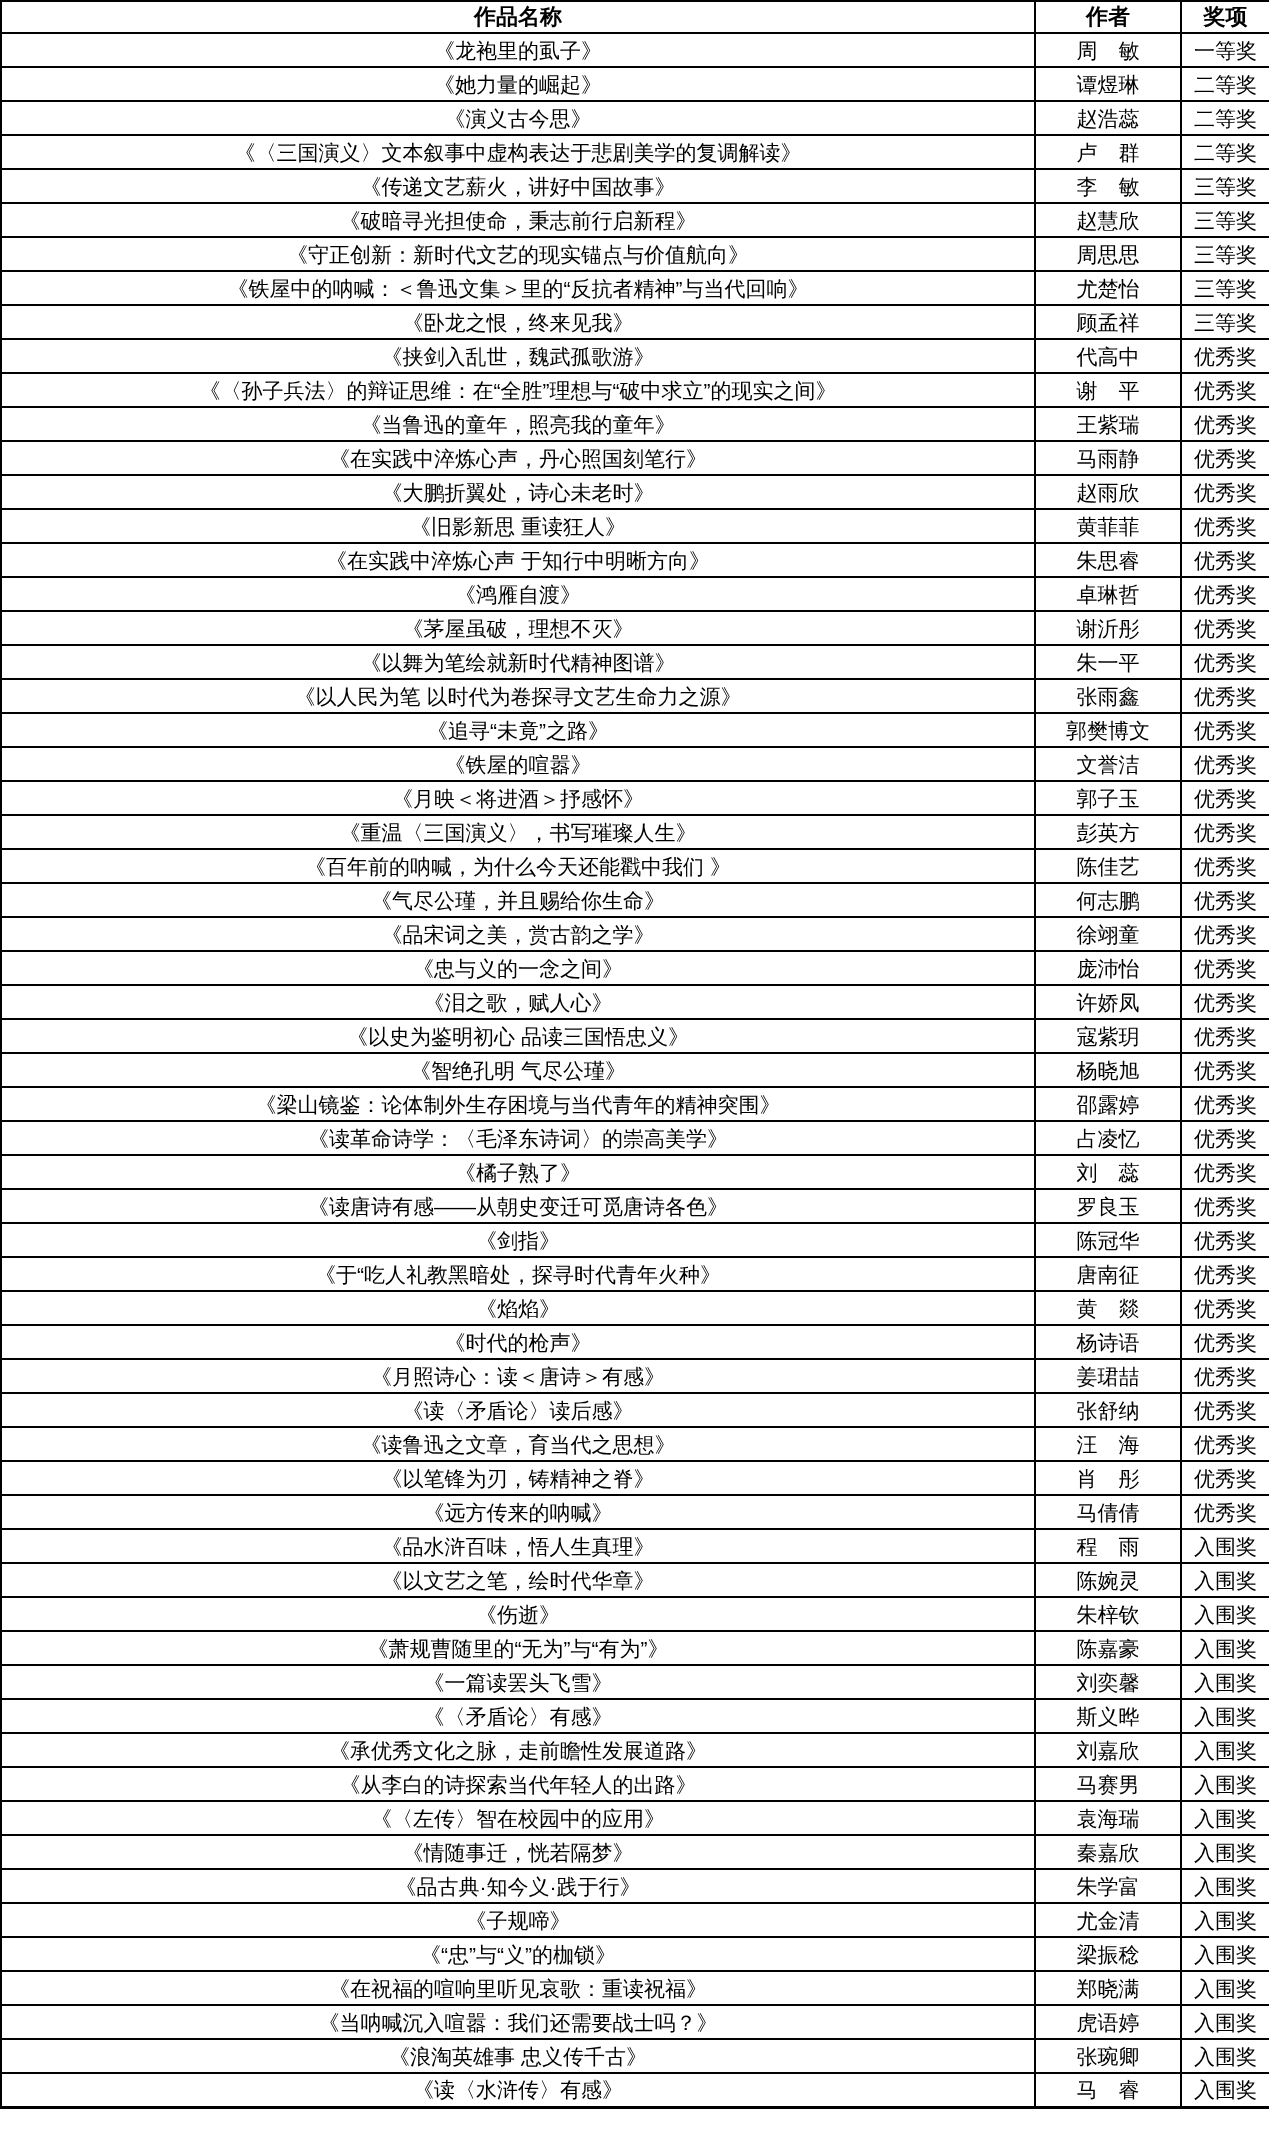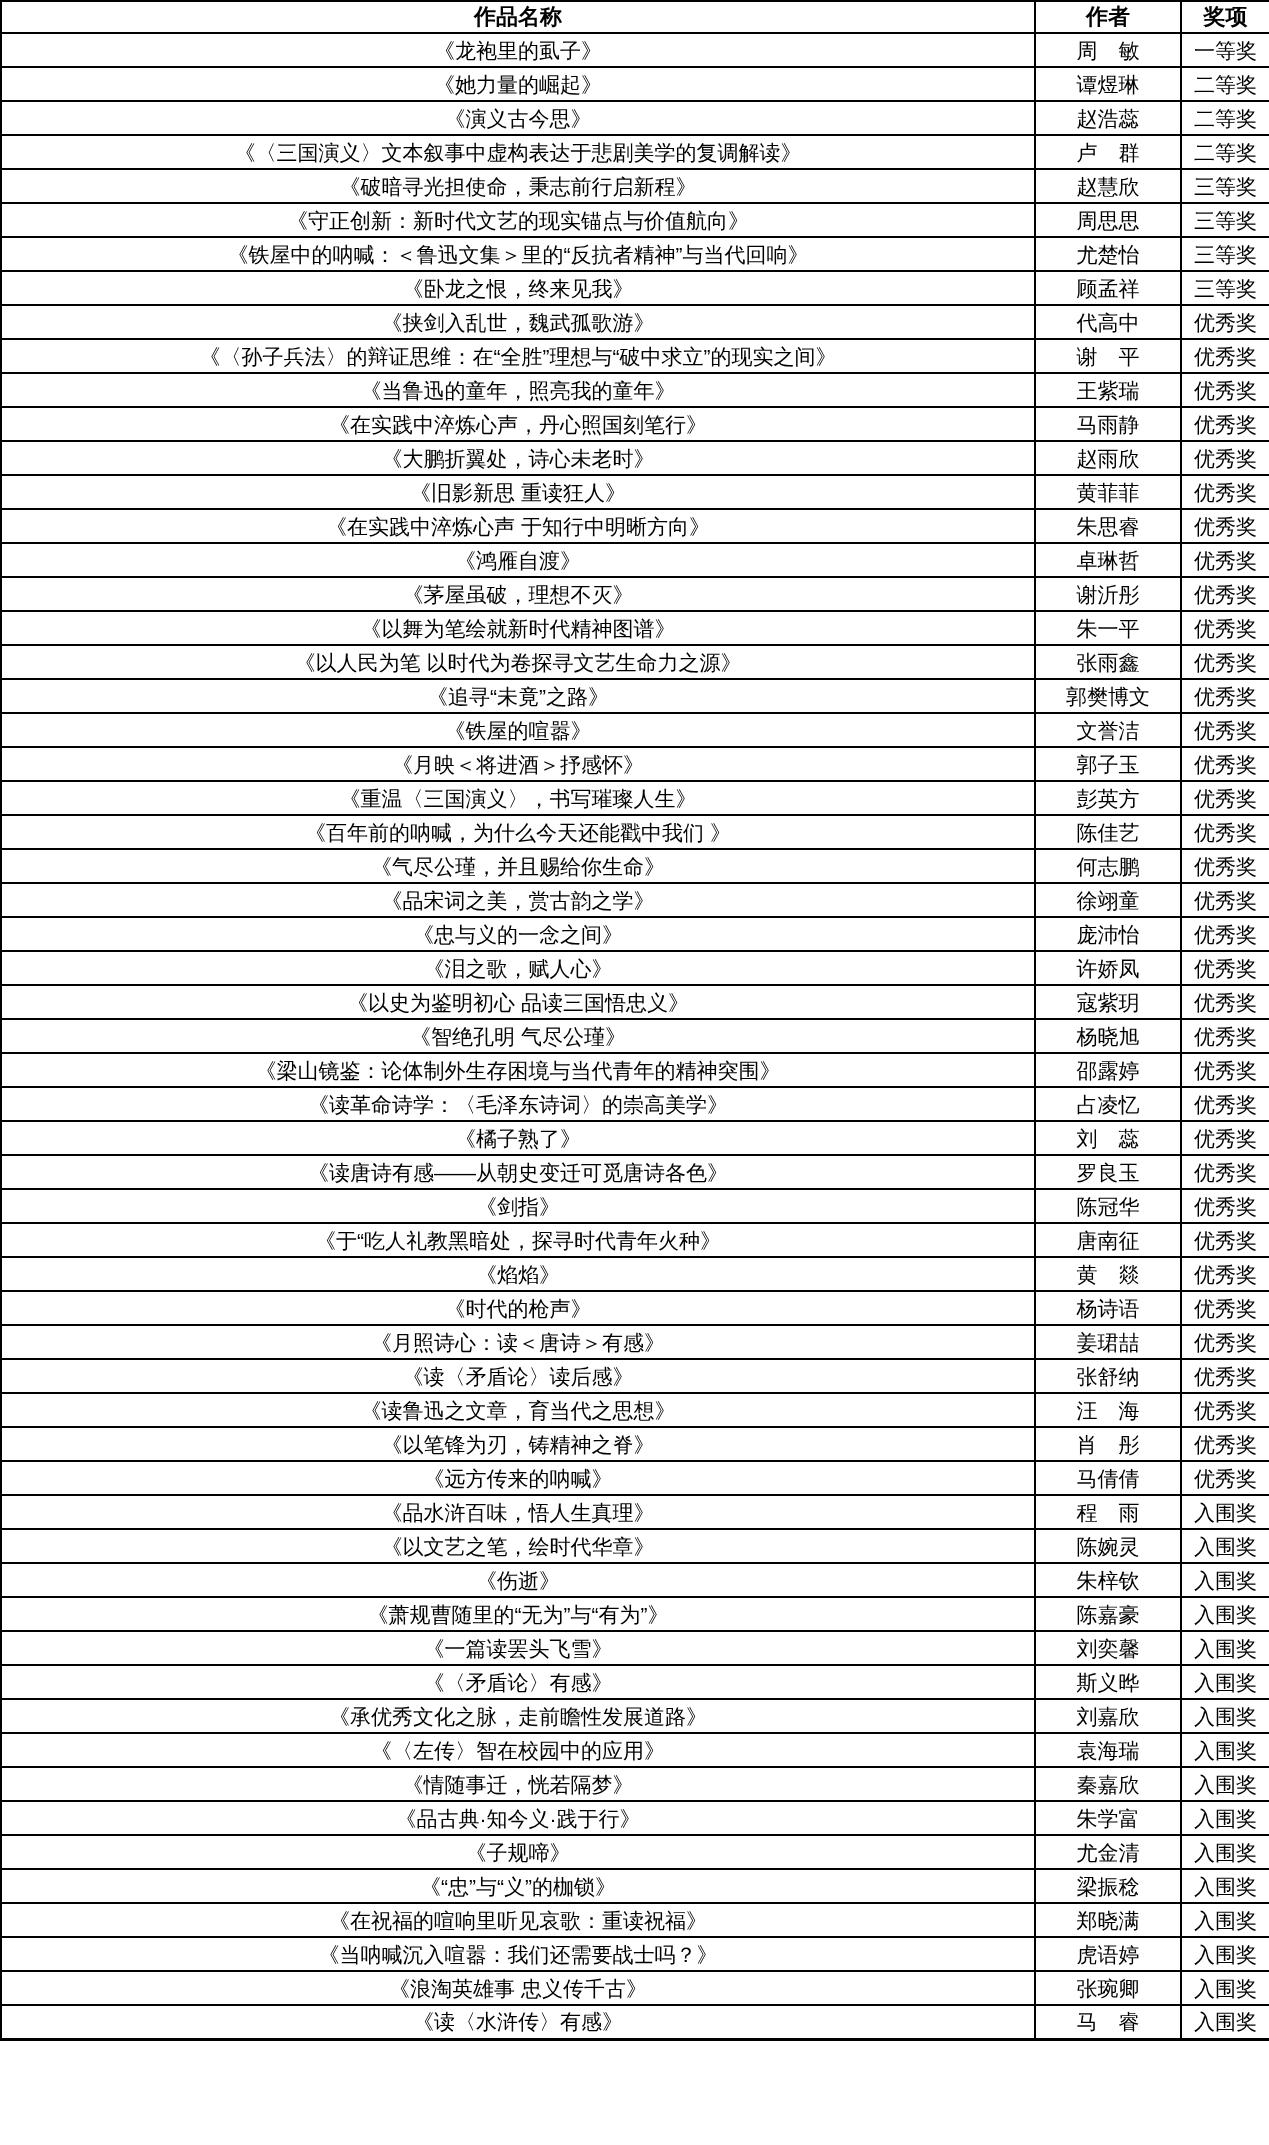--- a/index.html
+++ b/index.html
@@ -64,20 +64,25 @@
     <td>赵浩蕊</td>
     <td>二等奖</td>
   </tr>
 
   <tr>
     <td>《〈三国演义〉文本叙事中虚构表达于悲剧美学的复调解读》</td>
     <td>卢　群</td>
     <td>二等奖</td>
   </tr>
 
+  <tr>
+    <td>《传递文艺薪火，讲好中国故事》</td>
+    <td>李　敏</td>
+    <td>三等奖</td>
+  </tr>
 
   <tr>
     <td>《破暗寻光担使命，秉志前行启新程》</td>
     <td>赵慧欣</td>
     <td>三等奖</td>
   </tr>
 
   <tr>
     <td>《守正创新：新时代文艺的现实锚点与价值航向》</td>
     <td>周思思</td>
@@ -341,20 +346,25 @@
     <td>斯义晔</td>
     <td>入围奖</td>
   </tr>
 
   <tr>
     <td>《承优秀文化之脉，走前瞻性发展道路》</td>
     <td>刘嘉欣</td>
     <td>入围奖</td>
   </tr>
 
+  <tr>
+    <td>《从李白的诗探索当代年轻人的出路》</td>
+    <td>马赛男</td>
+    <td>入围奖</td>
+  </tr>
 
   <tr>
     <td>《〈左传〉智在校园中的应用》</td>
     <td>袁海瑞</td>
     <td>入围奖</td>
   </tr>
 
 
   <tr>
     <td>《情随事迁，恍若隔梦》</td>

